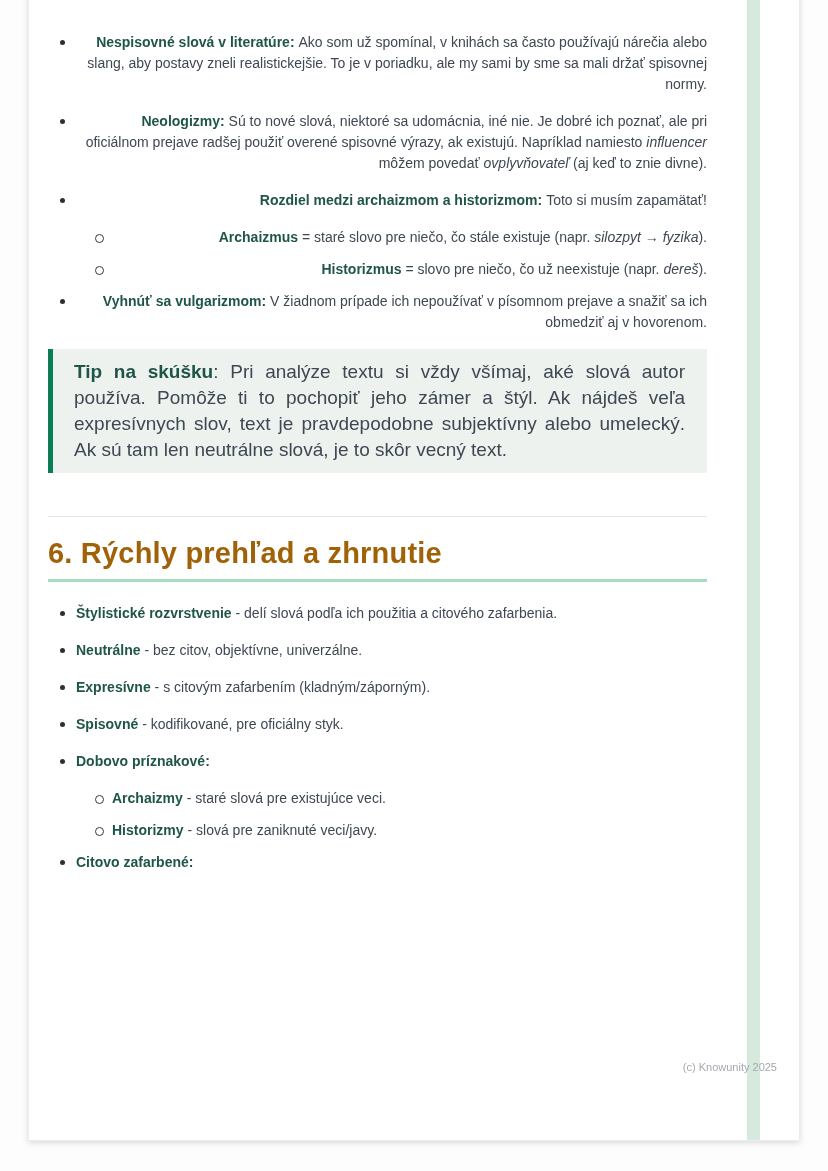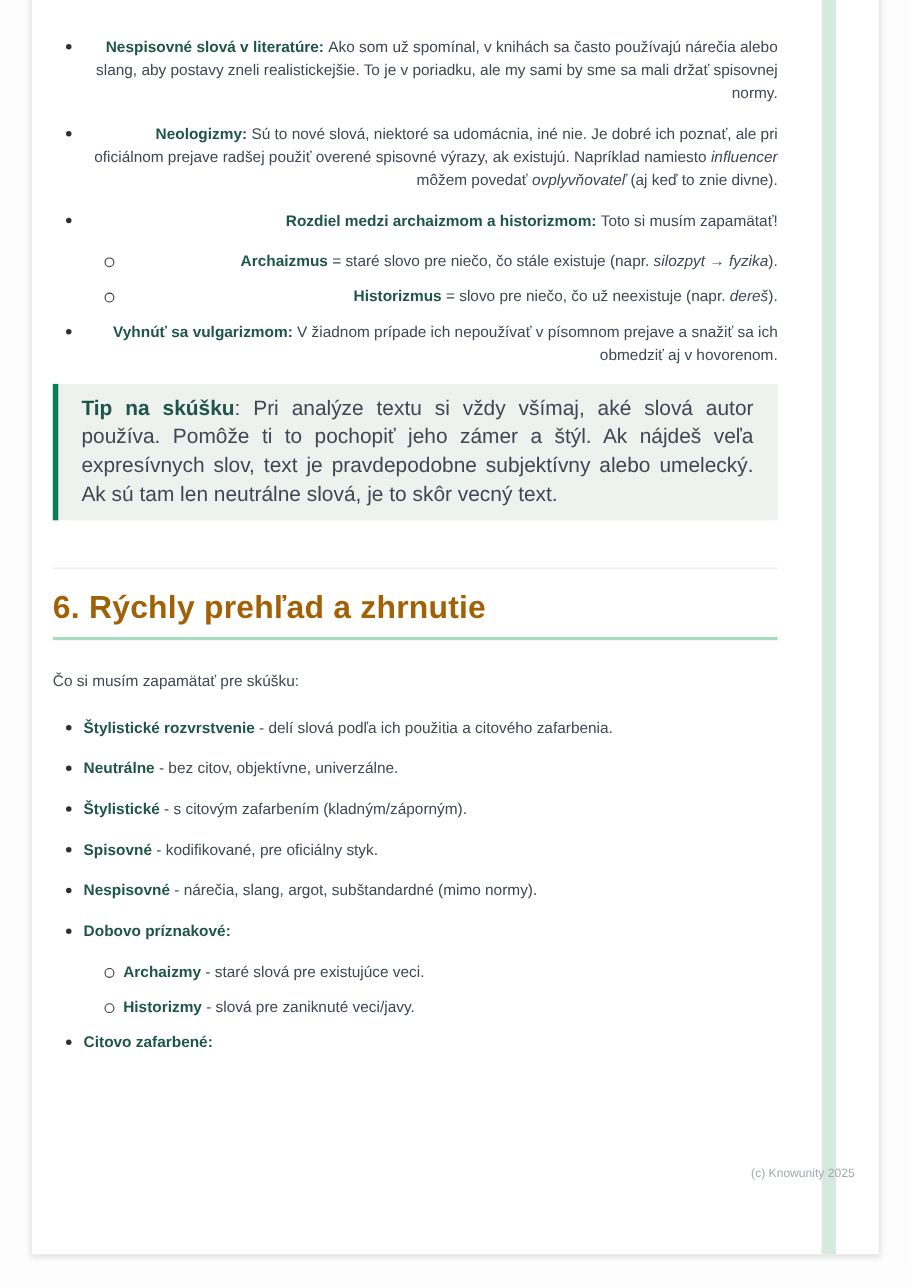--- a/index.html
+++ b/index.html
@@ -120,42 +120,37 @@
       <div class="tip-box">
         <div class="tip-text"><span class="seg-b">Tip na skúšku</span><span>: Pri analýze textu si vždy všímaj, aké slová autor používa. Pomôže ti to pochopiť jeho zámer a štýl. Ak nájdeš veľa expresívnych slov, text je pravdepodobne subjektívny alebo umelecký. Ak sú tam len neutrálne slová, je to skôr vecný text.</span></div>
       </div>
 
       <div class="divider"></div>
 
       <h1 class="heading">6. Rýchly prehľad a zhrnutie</h1>
 
       <div class="heading-underline"></div>
 
-      <p class="intro">Čo si musím zapamätať pre skúšku:</p>
 
       <div class="list summary">
           <div class="li level-1">
             <span class="marker"></span>
             <div class="li-text"><span class="seg-b">Štylistické rozvrstvenie</span><span> - delí slová podľa ich použitia a citového zafarbenia.</span></div>
           </div>
           <div class="li level-1">
             <span class="marker"></span>
             <div class="li-text"><span class="seg-b">Neutrálne</span><span> - bez citov, objektívne, univerzálne.</span></div>
           </div>
           <div class="li level-1">
             <span class="marker"></span>
-            <div class="li-text"><span class="seg-b">Štylistické</span><span> - s citovým zafarbením (kladným/záporným).</span></div>
+            <div class="li-text"><span class="seg-b">Expresívne</span><span> - s citovým zafarbením (kladným/záporným).</span></div>
           </div>
           <div class="li level-1">
             <span class="marker"></span>
             <div class="li-text"><span class="seg-b">Spisovné</span><span> - kodifikované, pre oficiálny styk.</span></div>
-          </div>
-          <div class="li level-1">
-            <span class="marker"></span>
-            <div class="li-text"><span class="seg-b">Nespisovné</span><span> - nárečia, slang, argot, subštandardné (mimo normy).</span></div>
           </div>
           <div class="li level-1">
             <span class="marker"></span>
             <div class="li-text"><span class="seg-b">Dobovo príznakové:</span></div>
           </div>
           <div class="li level-2">
             <span class="marker"></span>
             <div class="li-text"><span class="seg-b">Archaizmy</span><span> - staré slová pre existujúce veci.</span></div>
           </div>
           <div class="li level-2">

